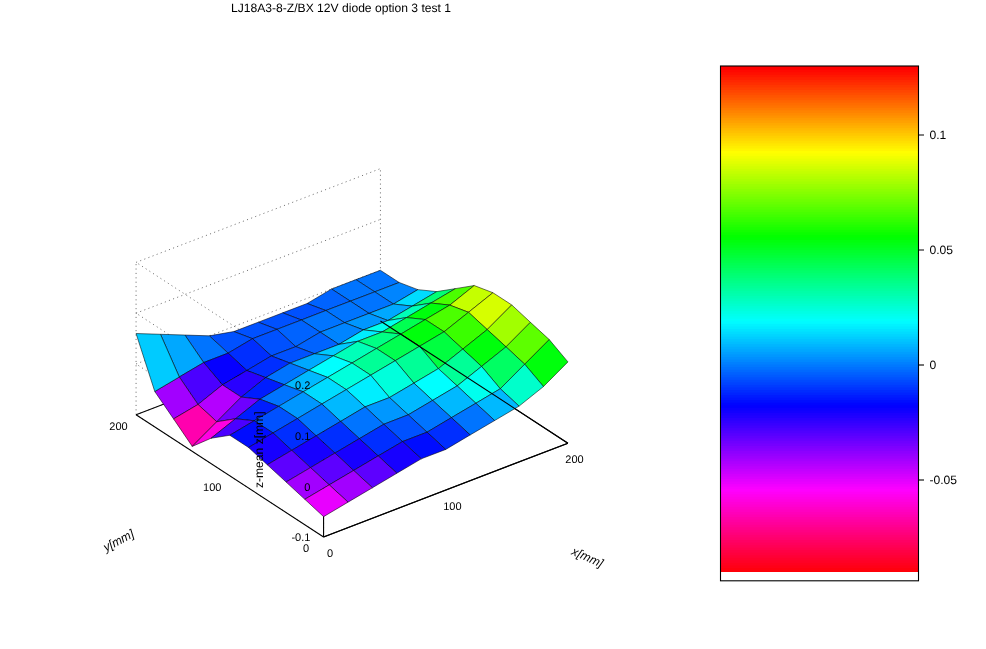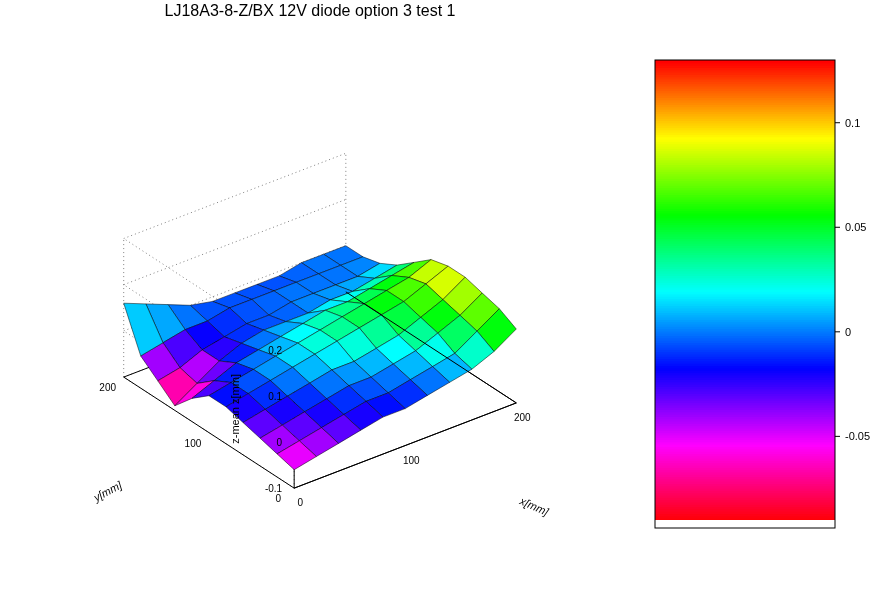--- a/index.html
+++ b/index.html
@@ -17,21 +17,21 @@
     position: relative;
     width: 896px;
     height: 590px;
   }
   .title {
     position: absolute;
     left: 60px;
     top: 2px;
     width: 500px;
     text-align: center;
-    font-size: 16px;
+    font-size: 11px;
   }
   svg { display: block; }
   .axis-label { font-size: 11px; font-style: italic; }
   .tick-label { font-size: 10px; fill: #000; }
   .zlabel { font-size: 11px; }
   .cb-tick { font-size: 11px; fill: #000; }
   .grid { stroke: #000; stroke-width: 0.5; stroke-dasharray: 1 3; fill: none; }
   .axisline { stroke: #000; stroke-width: 1; fill: none; }
 </style>
 </head>

